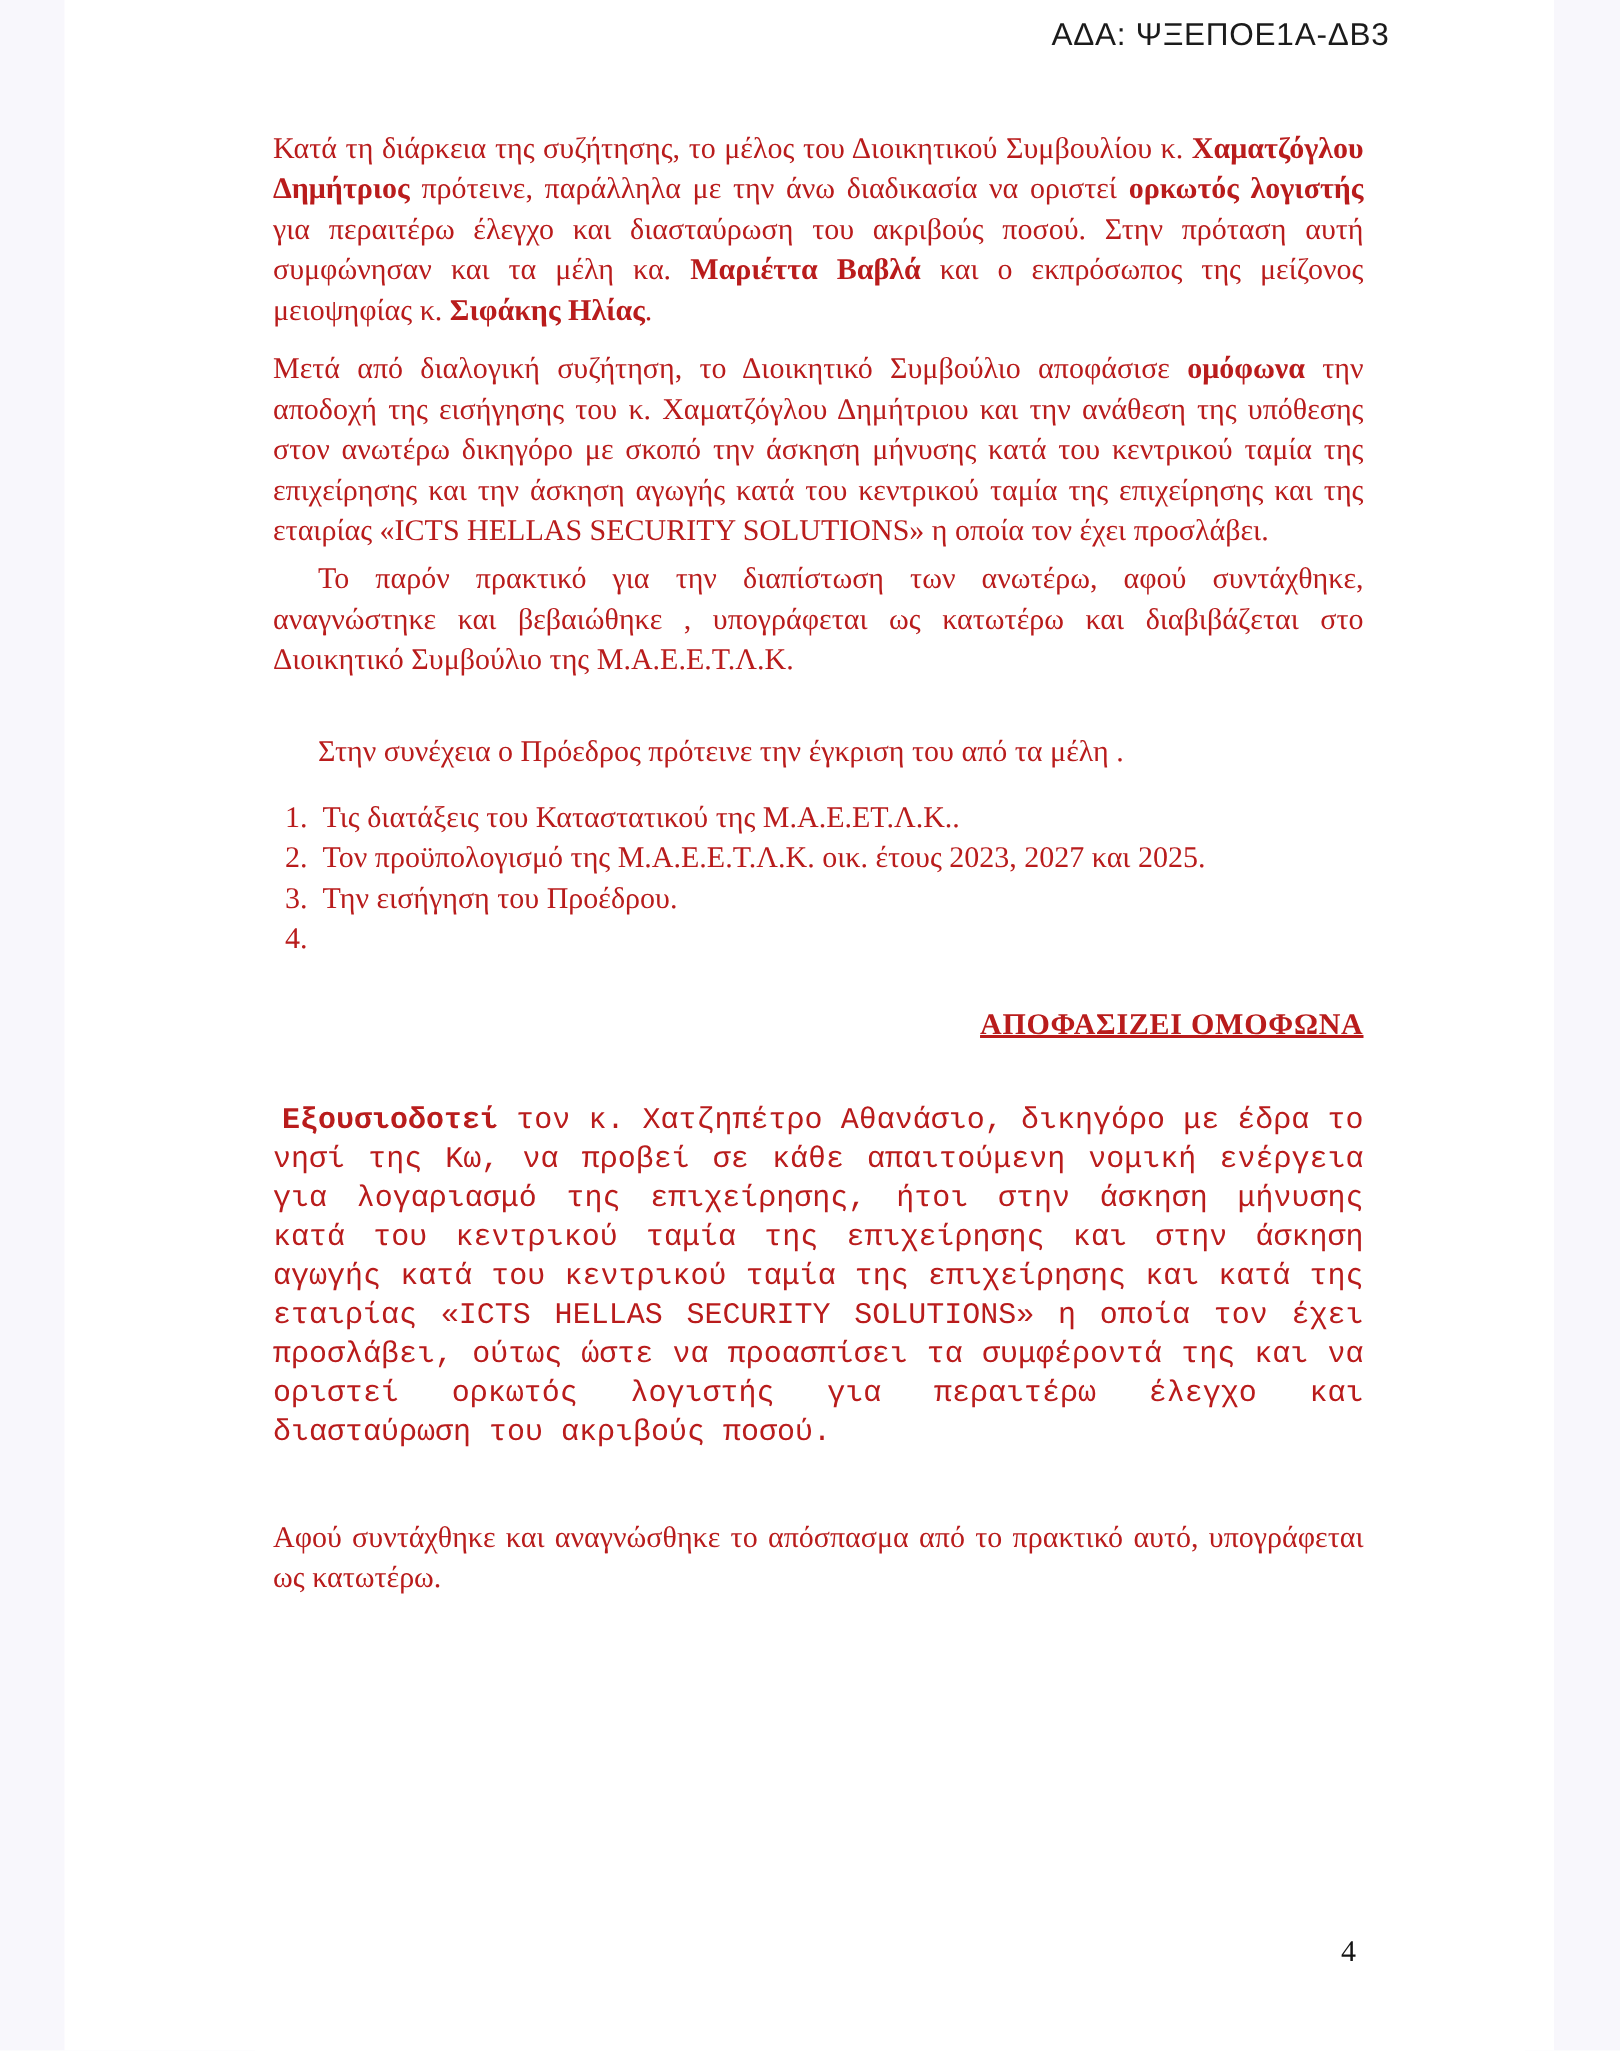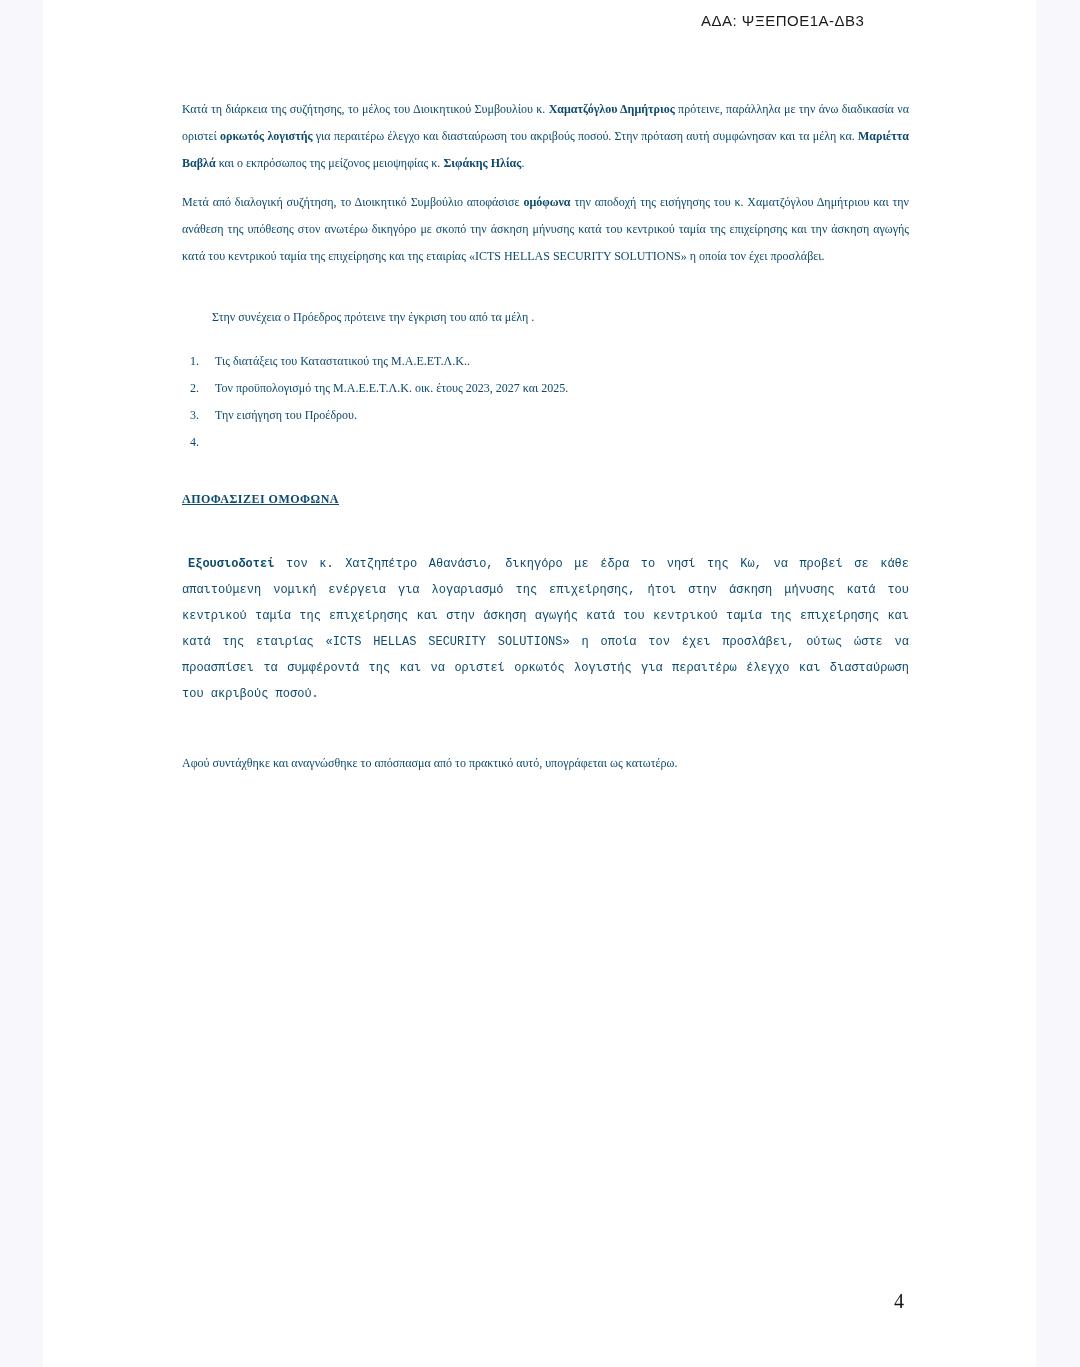--- a/index.html
+++ b/index.html
@@ -18,34 +18,34 @@
     width: 993px;
     height: 1367px;
     background: #ffffff;
     color: #141414;
   }
   .ada-code {
     position: absolute;
     left: 658px;
     top: 12px;
     font-family: "Liberation Sans", sans-serif;
-    font-size: 15px;
+    font-size: 21px;
     letter-spacing: 0.5px;
     white-space: nowrap;
     color: #1b1b1b;
   }
   .content {
     position: absolute;
     left: 139px;
-    top: 12px;
+    top: 2px;
     width: 727px;
-    font-size: 12px;
+    font-size: 20px;
     line-height: 27px;
     text-align: justify;
-    color: #0c4a6e;
+    color: #b91c1c;
   }
   .content p { margin: 0; }
   .p1 { margin-top: 84px !important; }
   .p2 { margin-top: 12px !important; }
   .p3 { margin-top: 5px !important; }
   .p4 { margin-top: 34px !important; }
   .p5 { margin-top: 44px !important; }
   .p6 { margin-top: 38px !important; }
   .indent { text-indent: 30px; }
   .small-indent { text-indent: 6px; font-family: Liberation Mono, monospace; }
@@ -60,21 +60,21 @@
     padding-left: 33px;
     line-height: 27px;
   }
   ol.considerations .li-num {
     position: absolute;
     left: 8px;
     top: 0;
   }
   .decision-heading {
     margin-top: 57px !important;
-    text-align: left;
+    text-align: right;
     font-weight: bold;
     text-decoration: underline;
     letter-spacing: 0.5px;
   }
   .p7 { margin-top: 38px !important; line-height: 26px; }
   .p8 { margin-top: 44px !important; }
   .p9 { margin-top: 43px !important; }
   .page-number {
     position: absolute;
     left: 851px;
@@ -90,20 +90,21 @@
 <div class="doc-page">
 
   <div class="ada-code">ΑΔΑ: ΨΞΕΠΟΕ1Α-ΔΒ3</div>
 
   <div class="content">
 
     <p class="p1"><span>Κατά τη διάρκεια της συζήτησης, το μέλος του Διοικητικού Συμβουλίου κ. </span><b>Χαματζόγλου Δημήτριος</b><span> πρότεινε, παράλληλα με την άνω διαδικασία να οριστεί </span><b>ορκωτός λογιστής</b><span> για περαιτέρω έλεγχο και διασταύρωση του ακριβούς ποσού. Στην πρόταση αυτή συμφώνησαν και τα μέλη κα. </span><b>Μαριέττα Βαβλά</b><span> και ο εκπρόσωπος της μείζονος μειοψηφίας κ. </span><b>Σιφάκης Ηλίας</b><span>.</span></p>
 
     <p class="p2"><span>Μετά από διαλογική συζήτηση, το Διοικητικό Συμβούλιο αποφάσισε </span><b>ομόφωνα</b><span> την αποδοχή της εισήγησης του κ. Χαματζόγλου Δημήτριου και την ανάθεση της υπόθεσης στον ανωτέρω δικηγόρο με σκοπό την άσκηση μήνυσης κατά του κεντρικού ταμία της επιχείρησης και την άσκηση αγωγής κατά του κεντρικού ταμία της επιχείρησης και της εταιρίας «ICTS HELLAS SECURITY SOLUTIONS» η οποία τον έχει προσλάβει.</span></p>
 
+    <p class="p3 indent">Το παρόν πρακτικό για την διαπίστωση των ανωτέρω, αφού συντάχθηκε, αναγνώστηκε και βεβαιώθηκε , υπογράφεται ως κατωτέρω και διαβιβάζεται στο Διοικητικό Συμβούλιο της Μ.Α.Ε.Ε.Τ.Λ.Κ.</p>
 
     <p class="p4 indent">Στην συνέχεια ο Πρόεδρος πρότεινε την έγκριση του από τα μέλη .</p>
 
 
 
     <ol class="considerations">
       <li>
         <span class="li-num">1.</span>
         <span>Τις διατάξεις του Καταστατικού της Μ.Α.Ε.ΕΤ.Λ.Κ..</span>
       </li>

